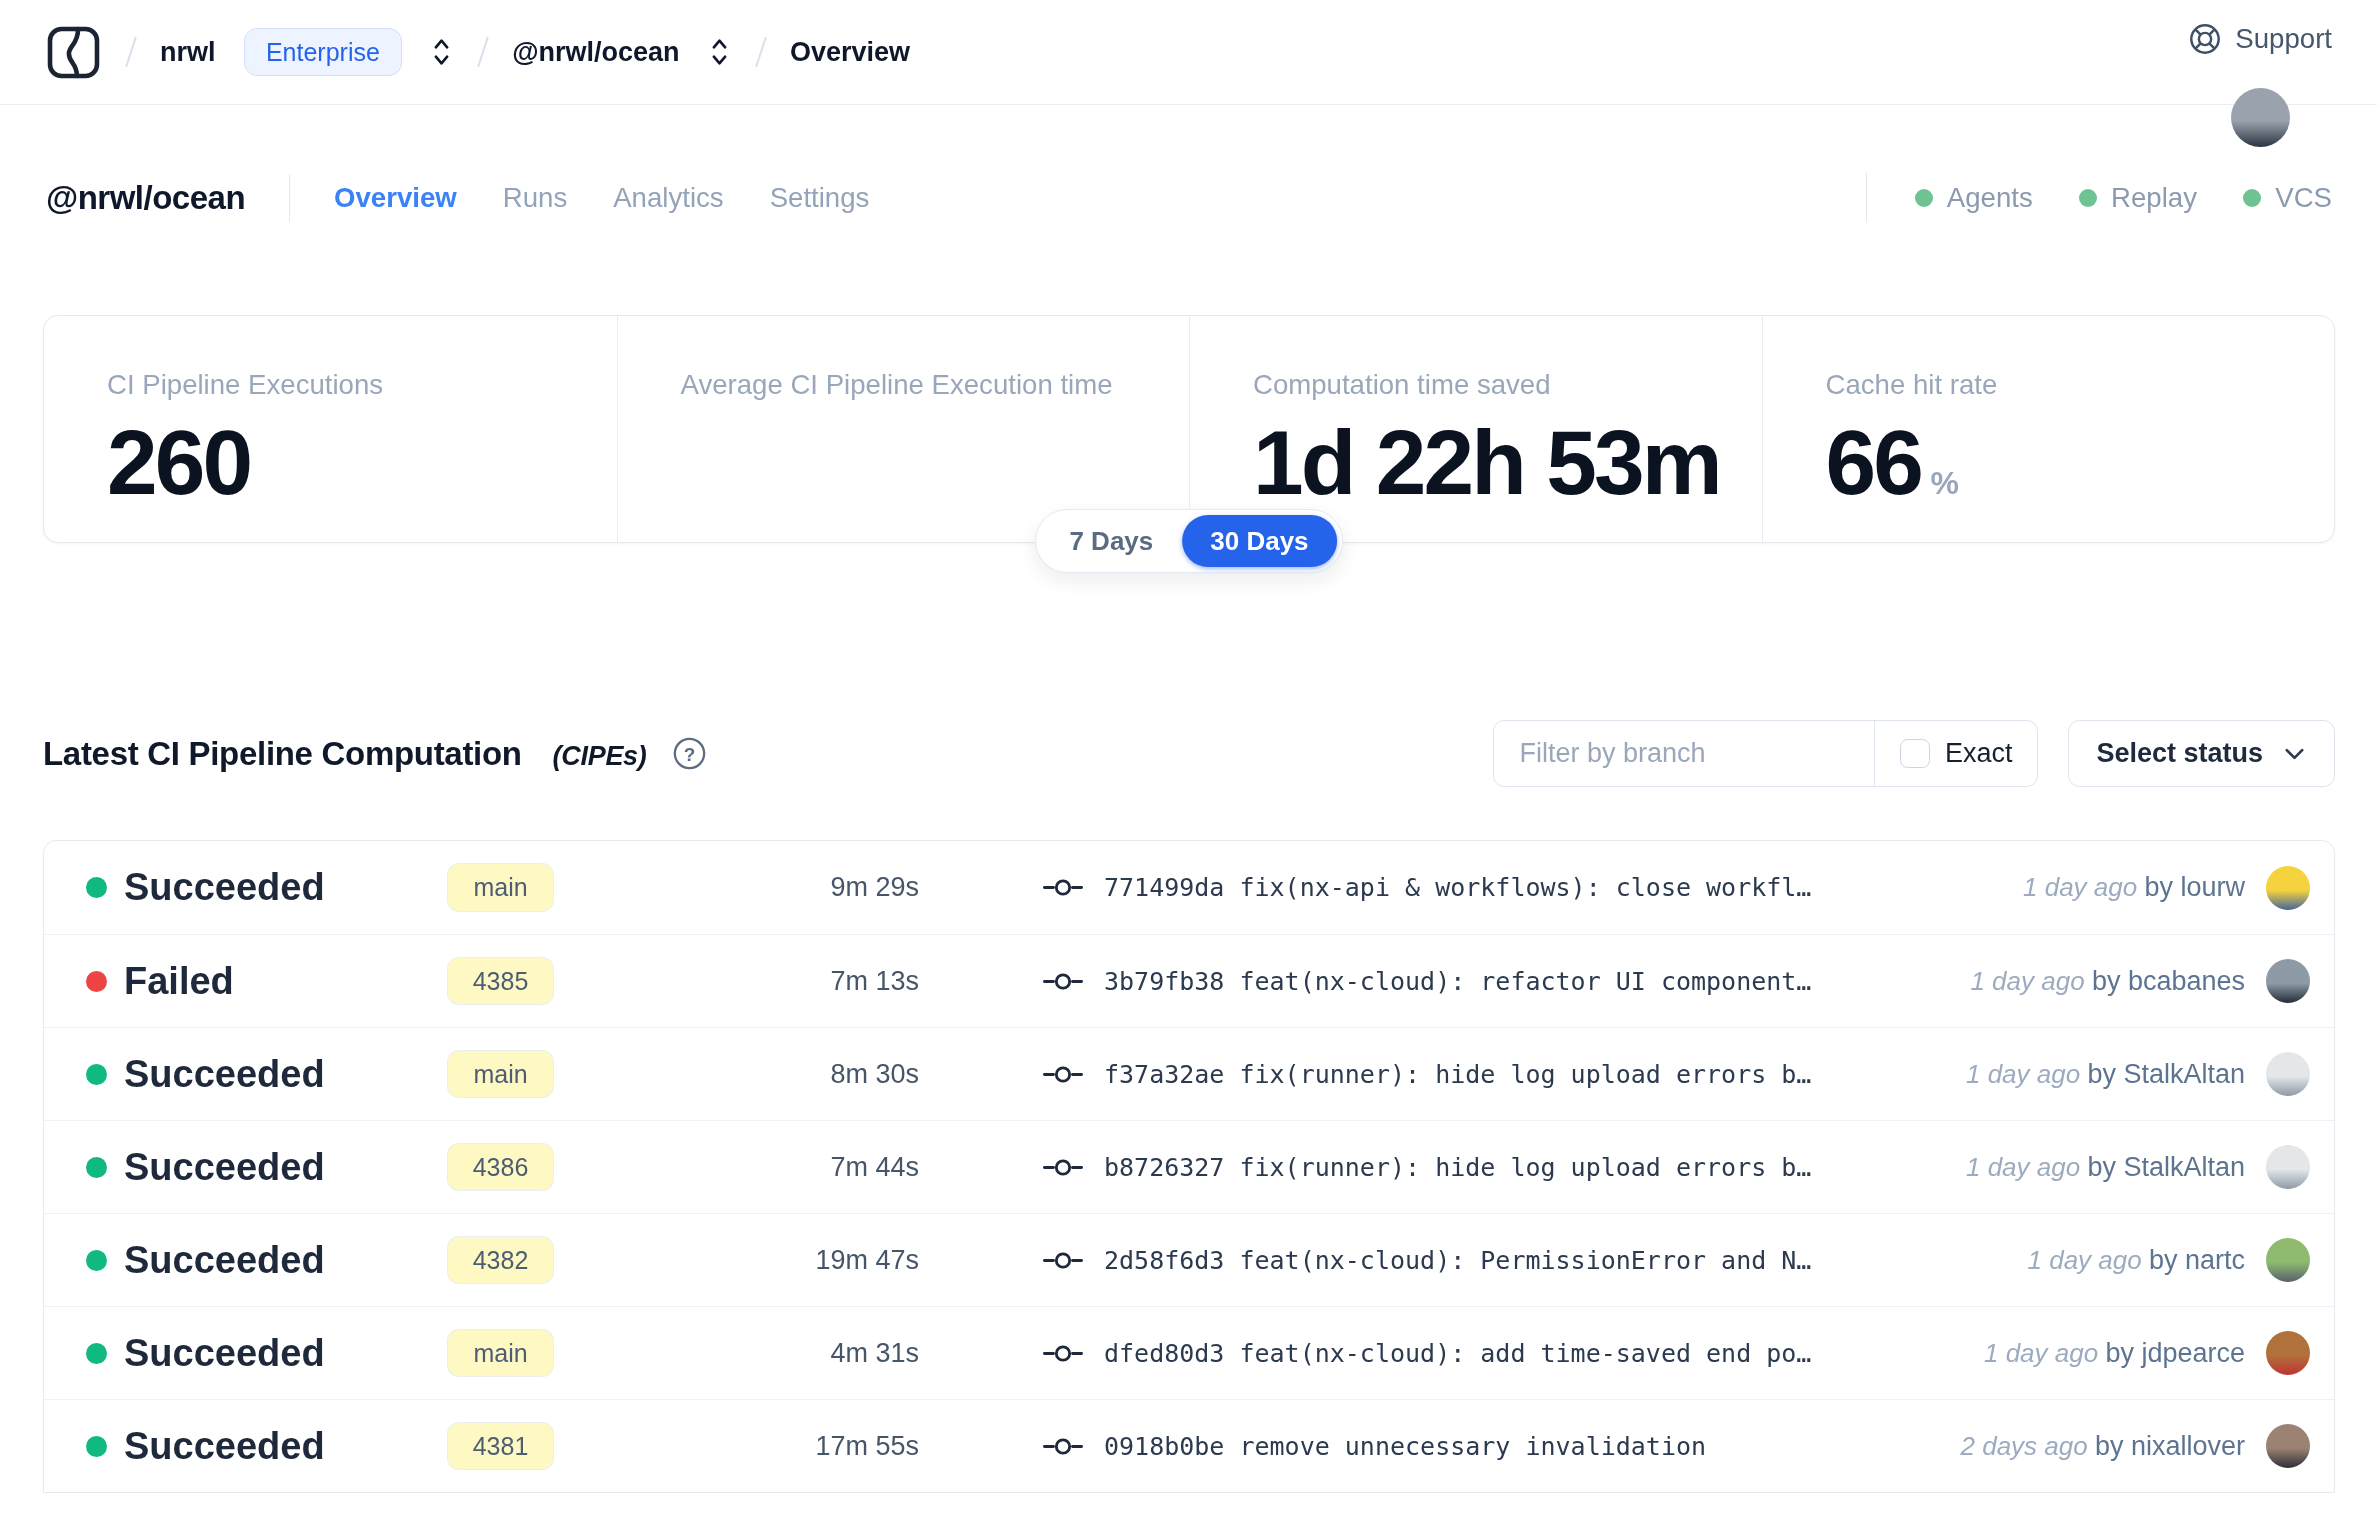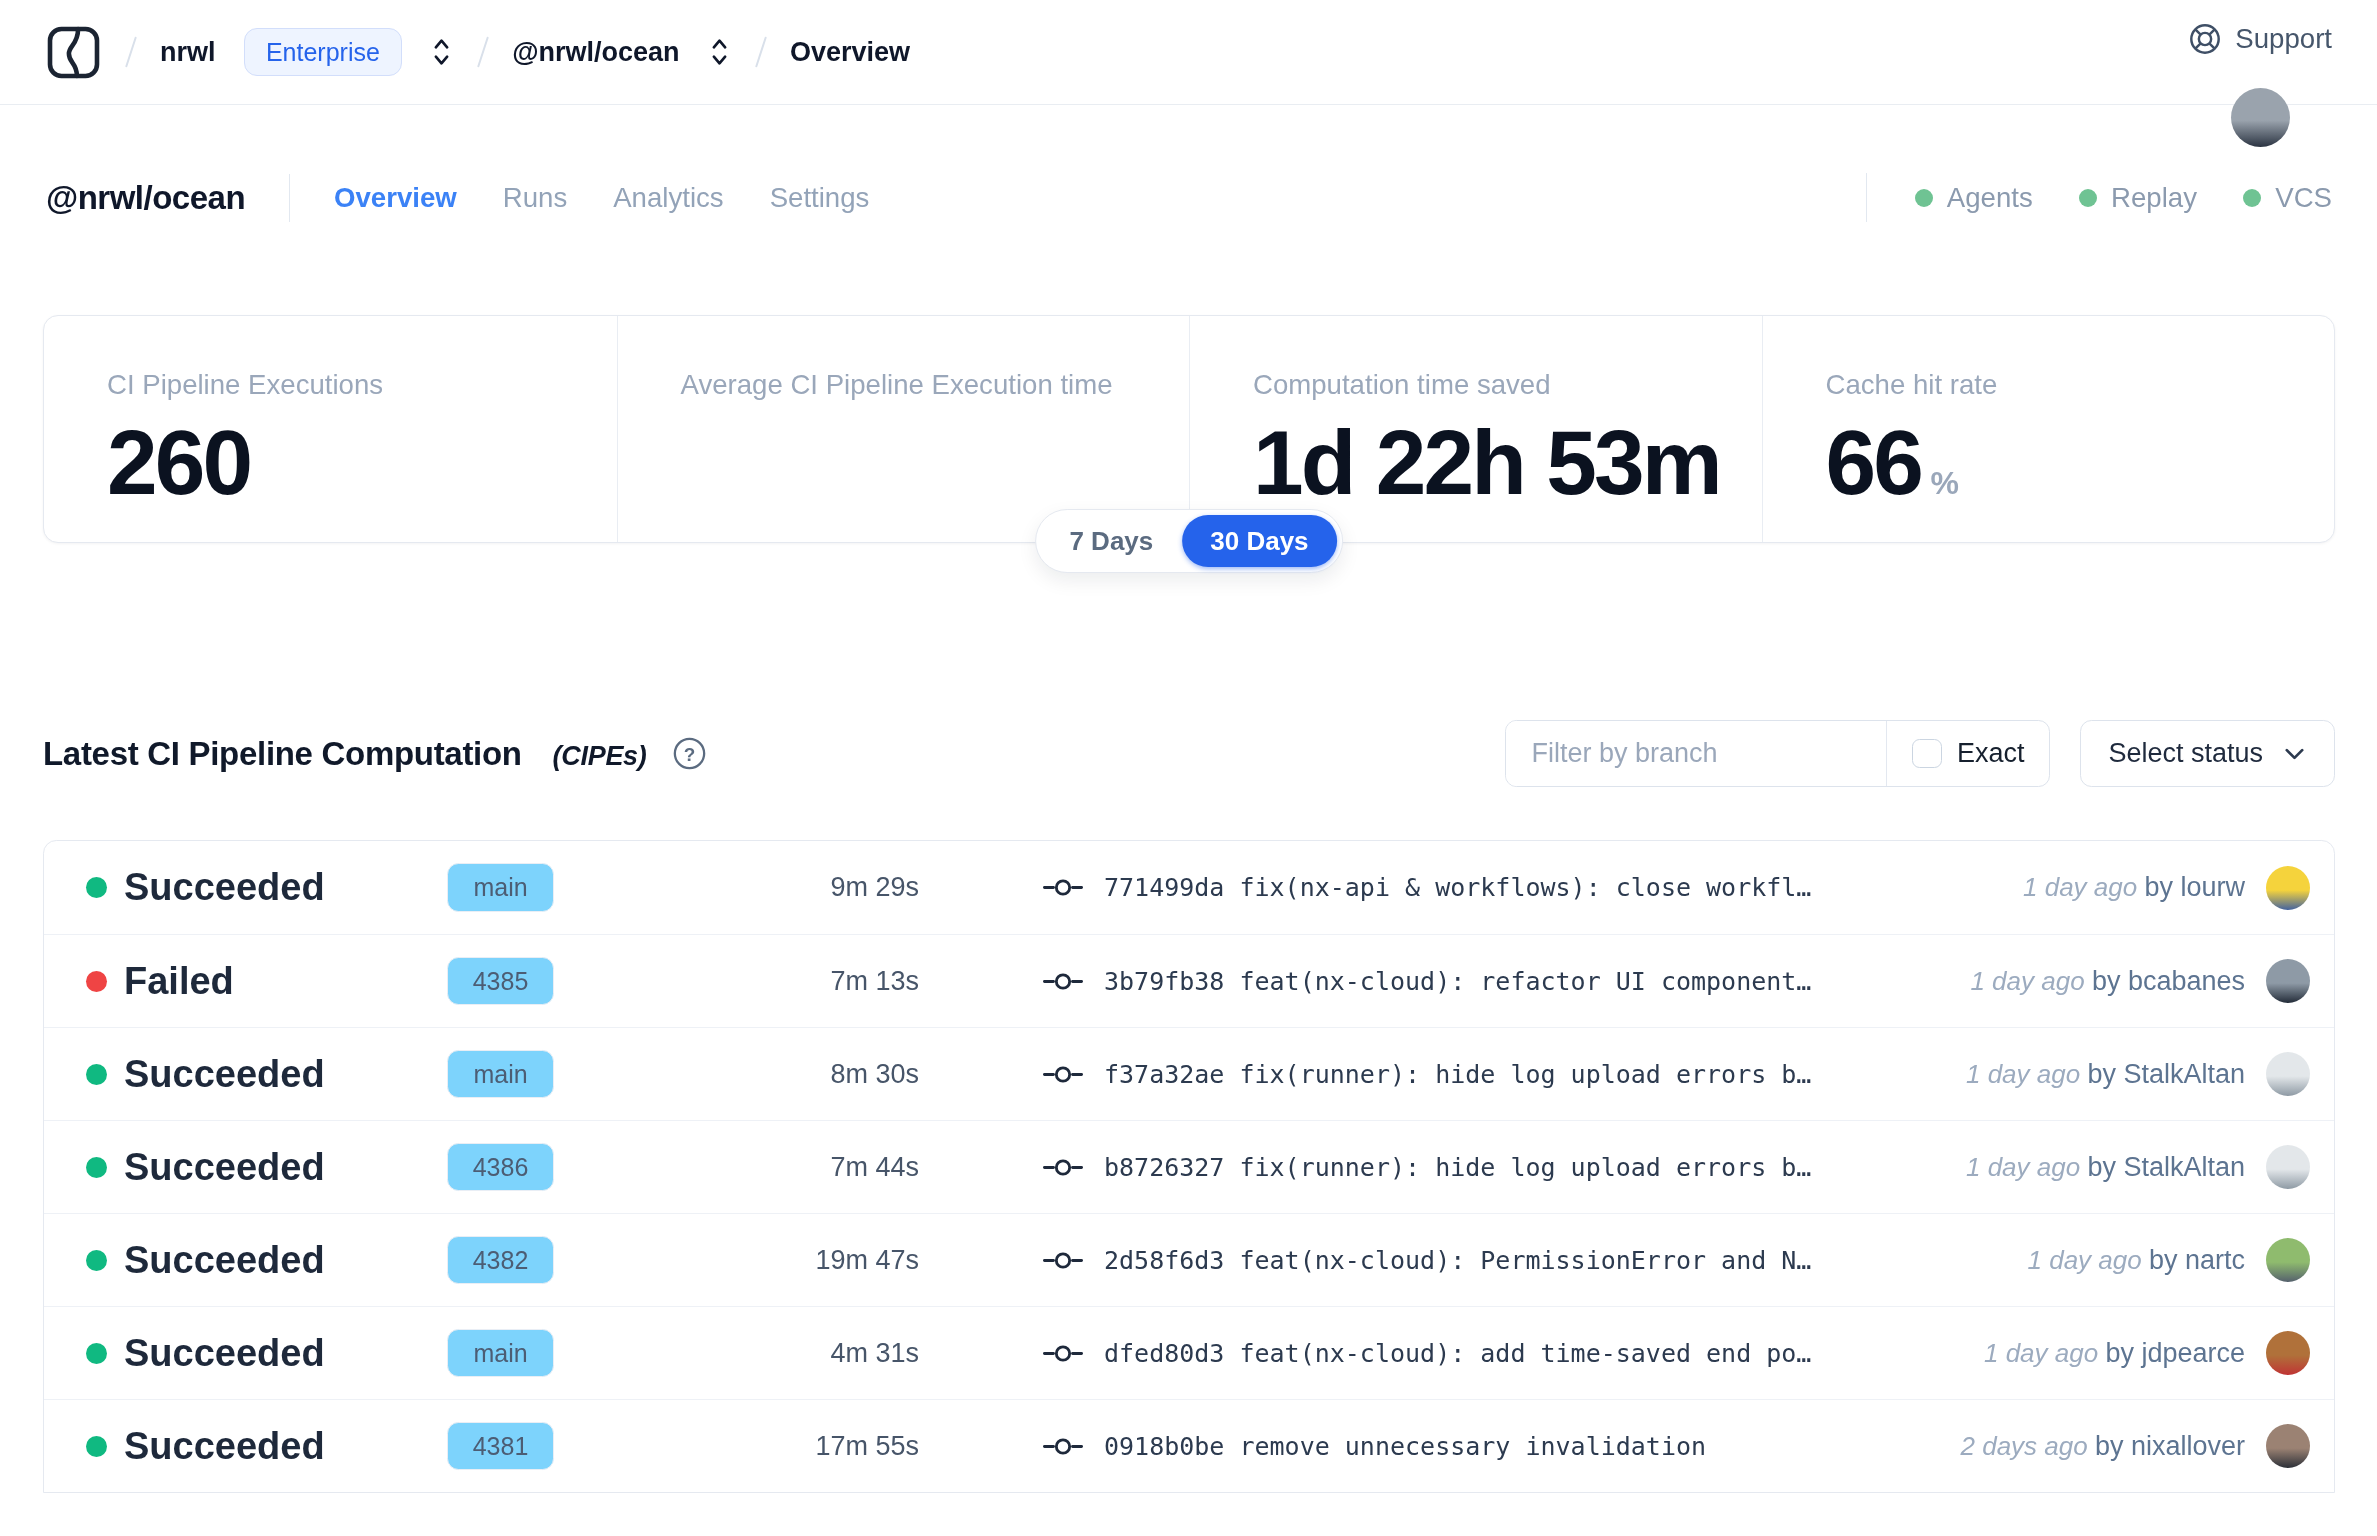--- a/index.html
+++ b/index.html
@@ -62,34 +62,34 @@
   .branch-group { display:flex; align-items:stretch; border:1px solid #dde3ec; border-radius:11.4px;
     background:#fff; height:67px; overflow:hidden; }
   .branch-input { border:none; outline:none; width:380px; padding:0 25px; font-size:27px;
     font-family:"Liberation Sans",sans-serif; color:#1e293b; }
   .branch-input::placeholder { color:#9aa7ba; }
   .exact-seg { display:flex; align-items:center; gap:15px; padding:0 25px; border-left:1px solid #e3e8f0; cursor:pointer; }
   .checkbox { width:29.5px; height:29.5px; border:1.9px solid #cbd5e1; border-radius:7.6px; background:#fff; }
   .exact-label { font-size:27px; font-weight:500; color:#16202e; }
   .status-select { display:flex; align-items:center; gap:19px; height:67px; padding:0 27px;
     border:1px solid #dde3ec; border-radius:11.4px; background:#fff; cursor:pointer; }
-  .status-select .lbl { font-size:27px; font-weight:400; color:#1f2a3d; }
+  .status-select .lbl { font-size:27px; font-weight:700; color:#1f2a3d; }
 
   
   .cipes-table { margin:53px 43px 0; border:1px solid #e5e9f0; border-radius:13.3px 13.3px 0 0;
     background:#fff; overflow:hidden; }
   .row { display:flex; align-items:center; height:93px; padding:0 24px 0 42px; cursor:pointer; }
   .row + .row { border-top:1px solid #eef1f6; }
   .col-status { display:flex; align-items:center; gap:17px; width:286px; flex:none; }
   .sdot { width:21px; height:21px; border-radius:50%; flex:none; }
   .sdot.green { background:#10b981; }
   .sdot.red { background:#ef4444; }
   .status-txt { font-size:38px; font-weight:600; color:#1e293b; }
   .col-branch { width:257px; flex:none; display:flex; justify-content:center; }
-  .branch-badge { background:#7dd3fc; border:1px solid #e9eef5; border-radius:11.4px;
+  .branch-badge { background:#fef9c3; border:1px solid #e9eef5; border-radius:11.4px;
     padding:8.6px 25px; font-size:25px; font-weight:500; color:#4c5d74; }
   .col-duration { width:290px; flex:none; text-align:right; font-size:27px; color:#475569; }
   .col-commit { margin-left:124px; display:flex; align-items:center; gap:21px; min-width:0; }
   .commit-txt { font-family:"DejaVu Sans Mono", monospace; font-size:25px; color:#2c3a4f;
     white-space:nowrap; }
   .col-right { margin-left:auto; display:flex; align-items:center; gap:21px; flex:none; }
   .time-txt { font-size:26px; font-style:italic; color:#9cabbf; }
   .author-txt { font-size:27px; font-weight:500; color:#5d7491; font-style:normal; }
   .avatar-row { width:44px; height:44px; }
 </style>

